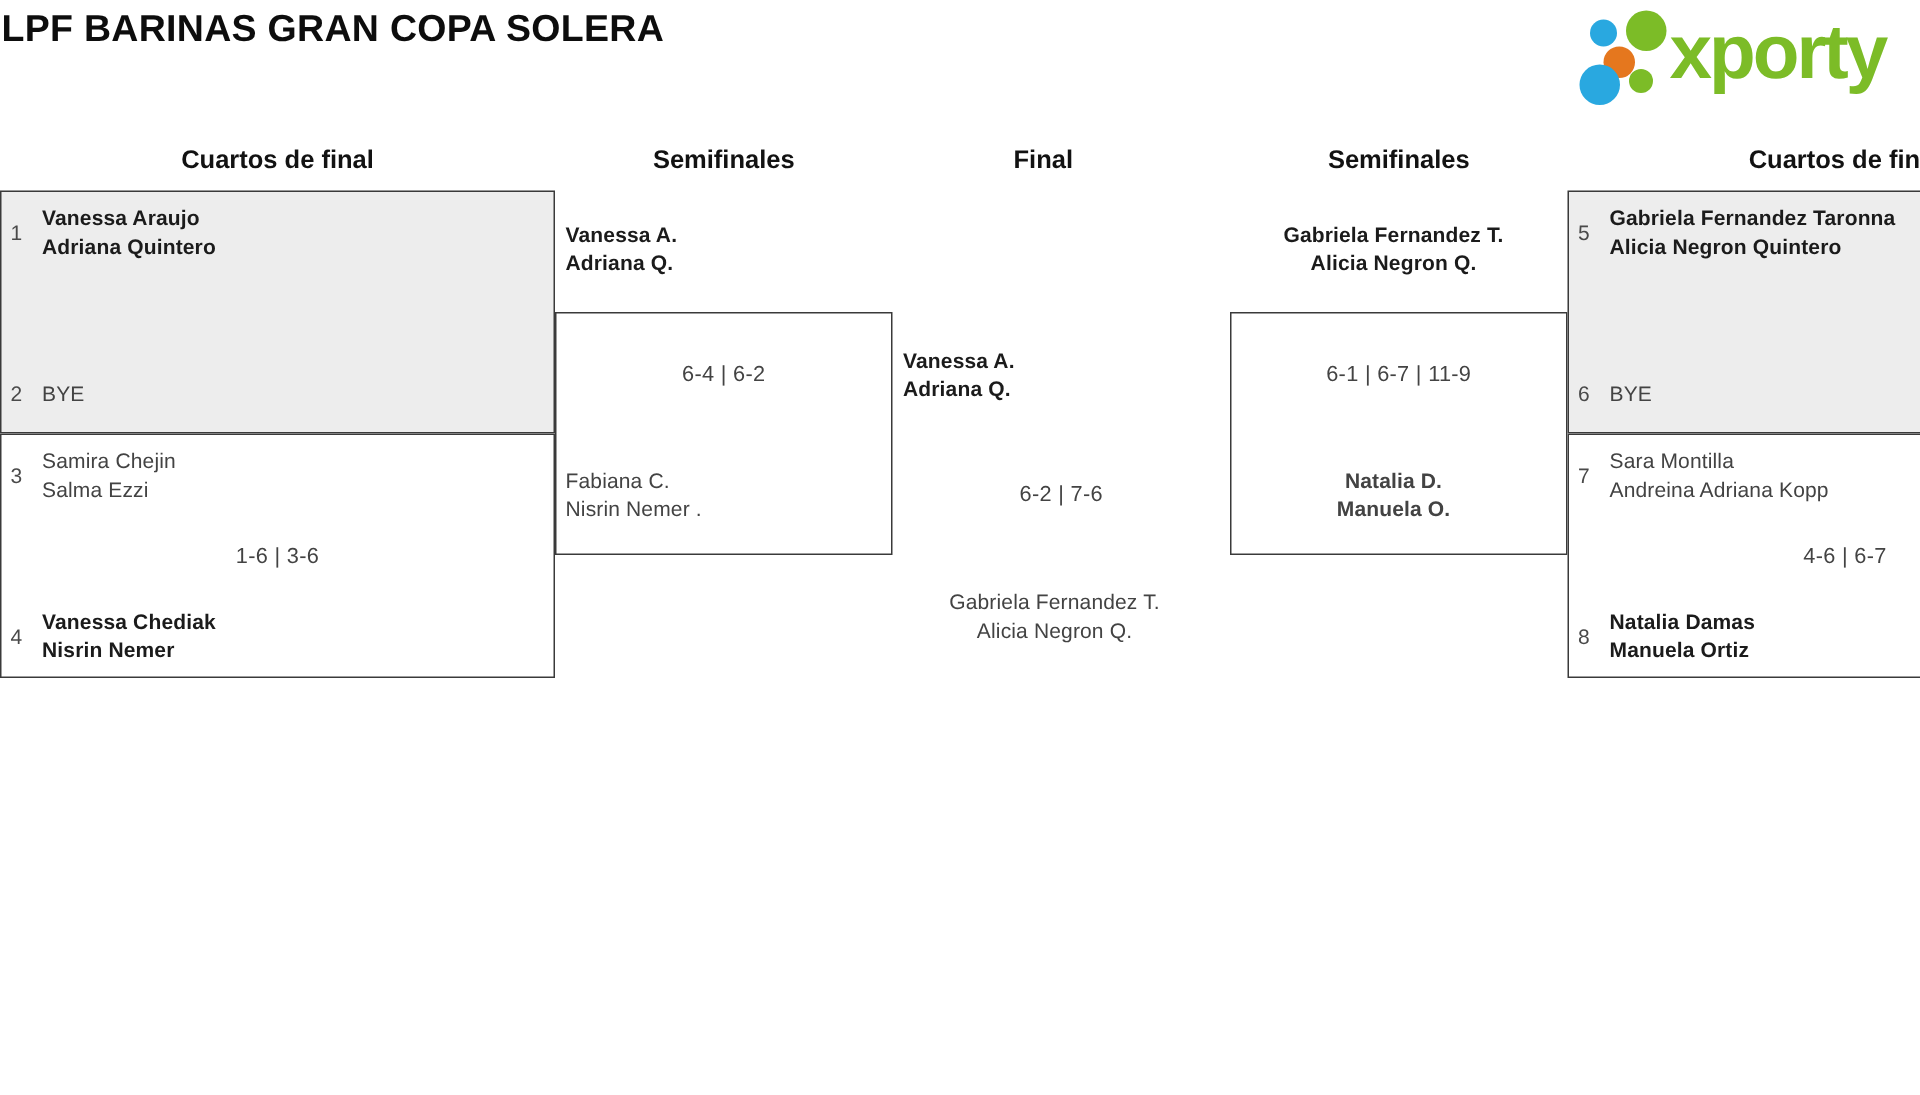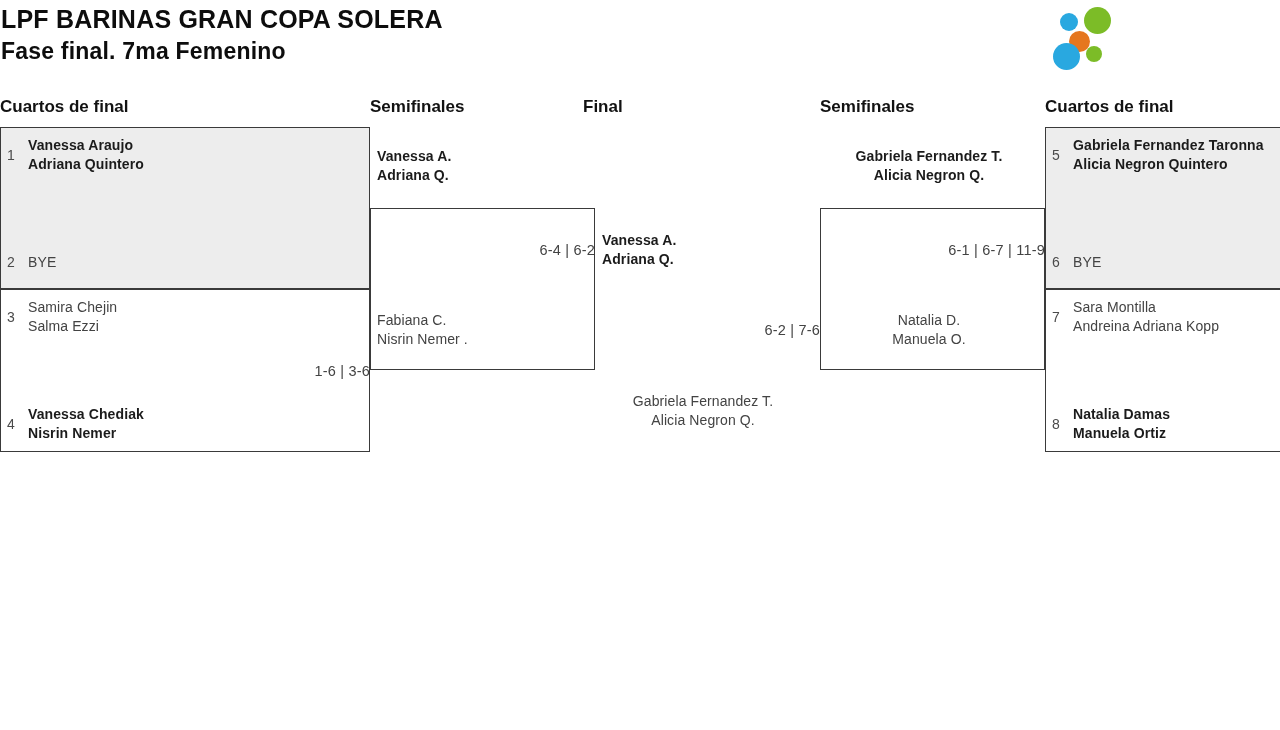--- a/index.html
+++ b/index.html
@@ -24,21 +24,21 @@
   .dot-orange    { left:19px; top:31px; width:21px; height:21px; background:#e5771e; }
   .dot-blue-lg   { left:3px;  top:43px; width:27px; height:27px; background:#29a8e0; }
   .dot-green-sm  { left:36px; top:46px; width:16px; height:16px; background:#7cbc27; }
   .logo-text {
     position:absolute; left:63px; top:4px;
     font-size:51px; line-height:62px; font-weight:700;
     letter-spacing:-2px; color:#7cbc27;
   }
 
   
-  .rh { position:absolute; top:97px; font-size:17px; font-weight:600; color:#121212; text-align:left; line-height:20px; }
+  .rh { position:absolute; top:97px; font-size:17px; font-weight:600; color:#121212; text-align:center; line-height:20px; }
   .rh-qf-l { left:0;      width:370px; }
   .rh-sf-l { left:370px;  width:225px; }
   .rh-fin  { left:583px;  width:225px; }
   .rh-sf-r { left:820px;  width:225px; }
   .rh-qf-r { left:1045px; width:370px; }
 
   
   .box { position:absolute; border:1px solid #3a3a3a; background:#ffffff; }
   .box.shaded { background:#ededed; }
   .box-qf-l1 { left:0;      top:127px; width:370px; height:162px; }
@@ -57,50 +57,50 @@
 
   .t-qf-l1-a { left:7px;    top:136px; }
   .t-qf-l1-b { left:7px;    top:253px; }
   .t-qf-l2-a { left:7px;    top:298px; }
   .t-qf-l2-b { left:7px;    top:405px; }
   .t-sf-l-a  { left:377px;  top:147px; }
   .t-sf-l-b  { left:377px;  top:311px;justify-content:flex-end; }
   .t-fin-a   { left:602px;  top:231px; }
   .t-fin-b   { left:595px;  top:392px; width:216px; }
   .t-sf-r-a  { left:820px;  top:147px; width:218px; }
-  .t-sf-r-b  { left:820px;  top:311px; width:218px; }
+  .t-sf-r-b  { left:820px;  top:311px; width:218px;font-weight:bold; }
   .t-qf-r1-a { left:1052px; top:136px; }
   .t-qf-r1-b { left:1052px; top:253px; }
   .t-qf-r2-a { left:1052px; top:298px; }
   .t-qf-r2-b { left:1052px; top:405px; }
 
   
-  .sc { position:absolute; font-size:14.5px; line-height:19px; color:#434343; text-align:right; letter-spacing:.2px; }
+  .sc { position:absolute; font-size:14.5px; line-height:19px; color:#434343; text-align:center; letter-spacing:.2px; }
   .sc-qf-l2 { left:0;      top:362px; width:370px; }
   .sc-sf-l  { left:370px;  top:241px; width:225px; }
   .sc-fin   { left:595px;  top:321px; width:225px; }
   .sc-sf-r  { left:820px;  top:241px; width:225px; }
   .sc-qf-r2 { left:1045px; top:362px; width:370px; }
 </style>
 </head>
 <body>
 
 <div class="page">
 
   <div class="titles">
     <div class="title">LPF BARINAS GRAN COPA SOLERA</div>
-    <div class="subtitle">Fase final. 7ma Femenino</div>
   </div>
 
   <div class="logo">
     <span class="dot dot-blue-sm"></span>
     <span class="dot dot-green-lg"></span>
     <span class="dot dot-orange"></span>
     <span class="dot dot-blue-lg"></span>
     <span class="dot dot-green-sm"></span>
+    <span class="logo-text">xporty</span>
   </div>
 
   <div class="rh rh-qf-l">Cuartos de final</div>
   <div class="rh rh-sf-l">Semifinales</div>
   <div class="rh rh-fin">Final</div>
   <div class="rh rh-sf-r">Semifinales</div>
   <div class="rh rh-qf-r">Cuartos de final</div>
 
   <div class="box box-qf-l1 shaded"></div>
   <div class="box box-qf-l2"></div>

